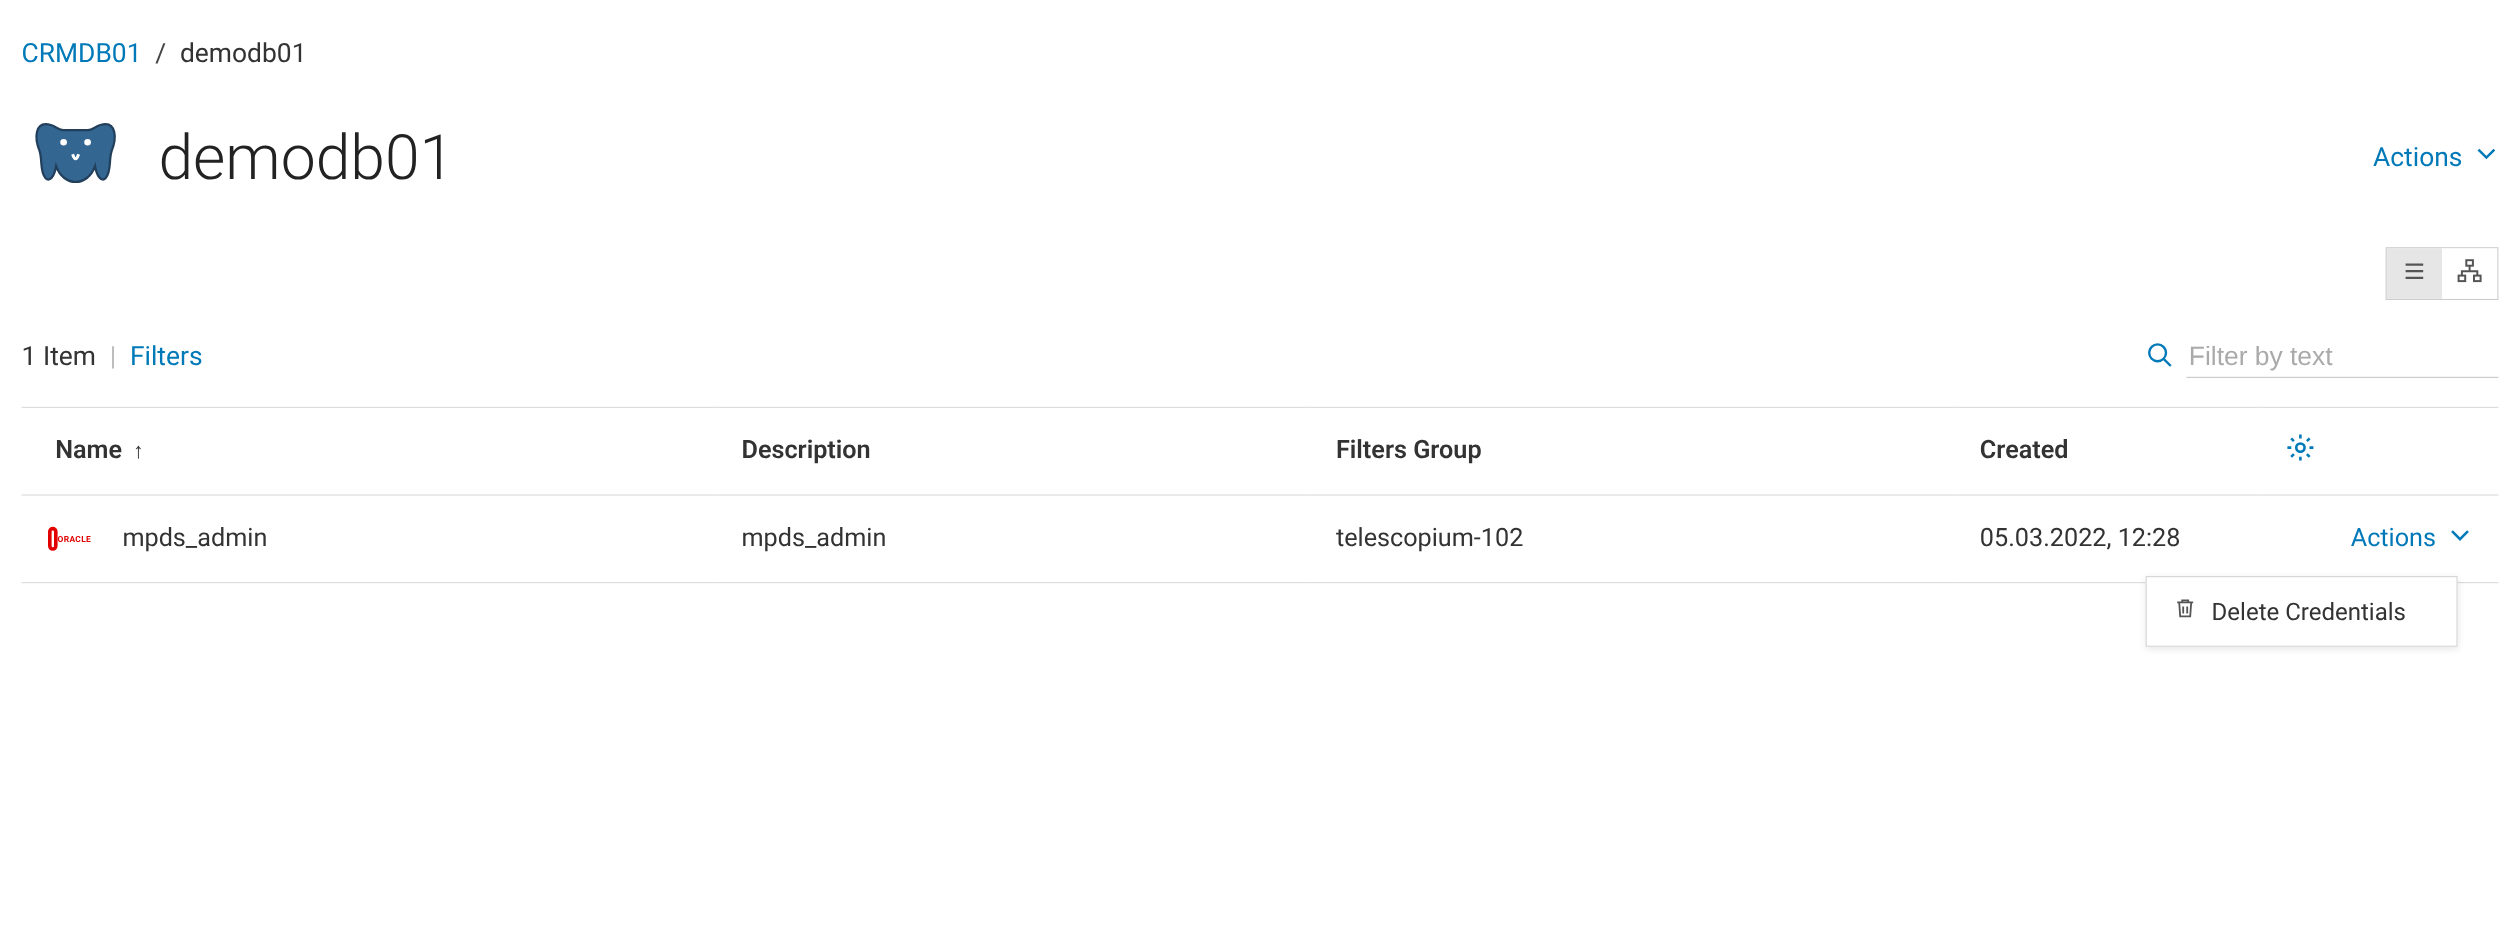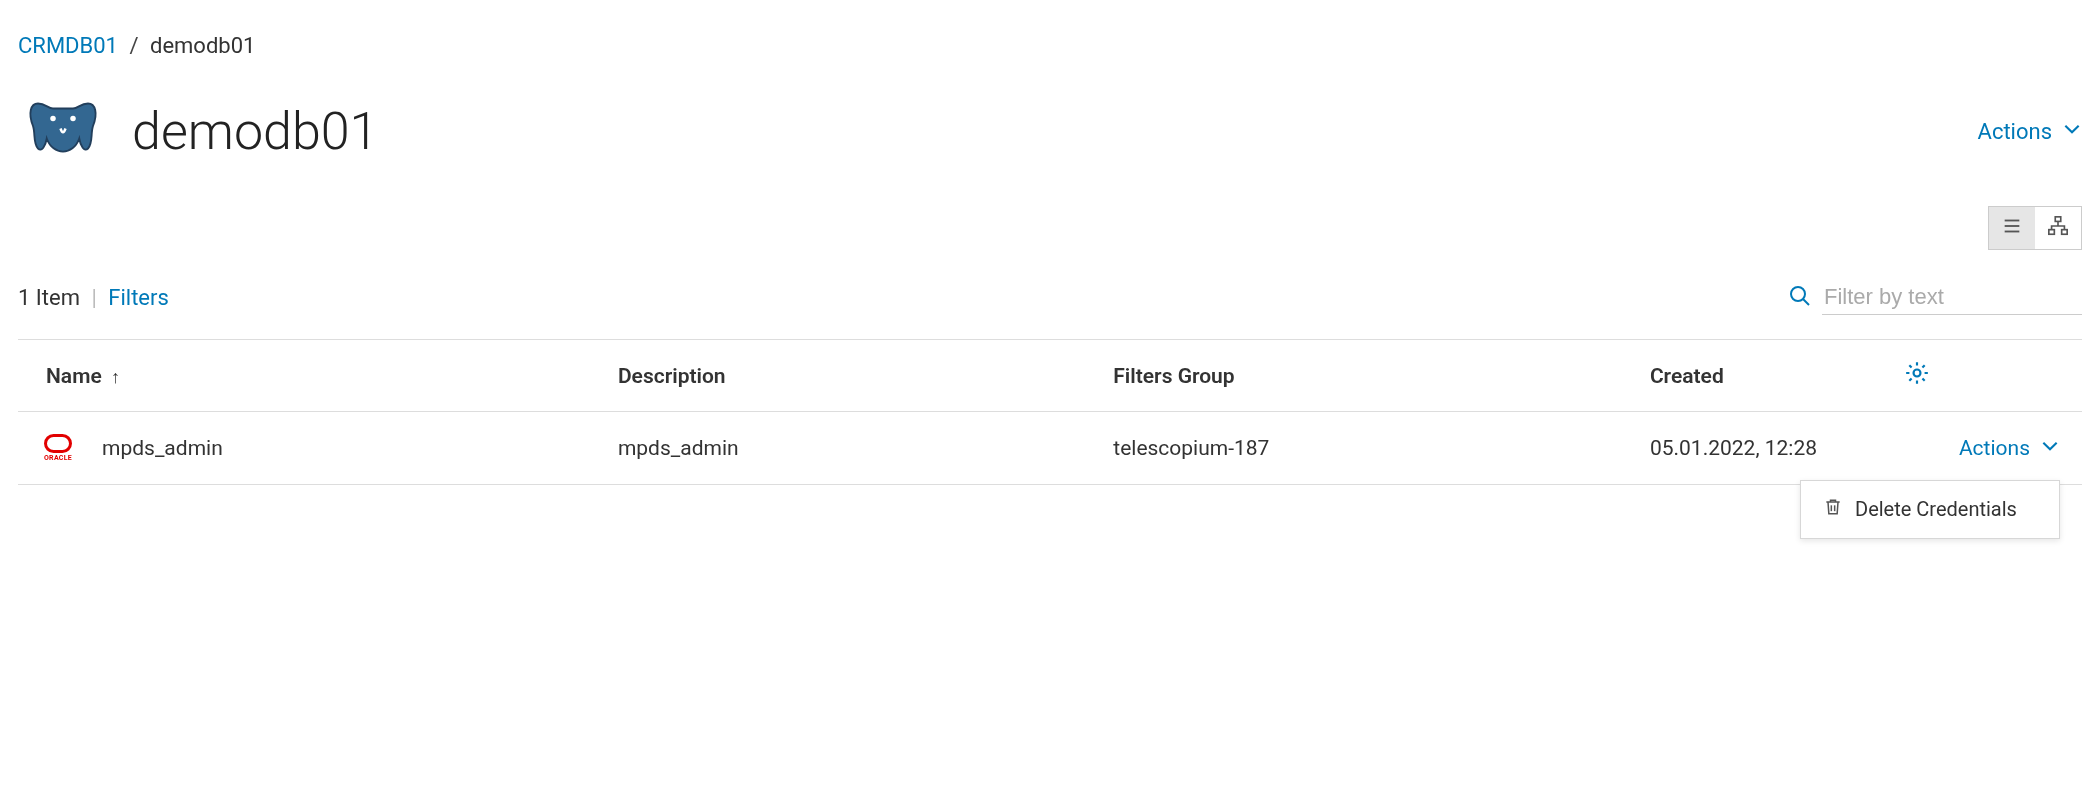--- a/index.html
+++ b/index.html
@@ -177,21 +177,21 @@
   .settings-cell svg { color:#0079b8; }
   .name-cell {
     display:flex;
     align-items:center;
   }
   .oracle-icon {
     width:36px;
     height:28px;
     margin-right: 26px;
     display:flex;
-    flex-direction:column;
+    flex-direction:row;
     align-items:center;
     justify-content:center;
   }
   .oracle-ring {
     width:28px;
     height:20px;
     border:3px solid #e20000;
     border-radius: 12px;
   }
   .oracle-text {
@@ -209,21 +209,21 @@
     justify-content:flex-end;
     cursor:pointer;
     white-space:nowrap;
   }
   .row-actions .chev { margin-left:10px; }
   .dropdown-wrap {
     position:relative;
   }
   .dropdown-menu {
     position:absolute;
-    right:0;
+    right:12px;
     top: 44px;
     background:#fff;
     border:1px solid #d7d7d7;
     box-shadow: 0 2px 6px rgba(0,0,0,0.1);
     min-width: 260px;
     z-index:10;
   }
   .dropdown-item {
     padding: 16px 22px;
     font-size: 20px;
@@ -346,22 +346,22 @@
         <td>
           <div class="name-cell">
             <div class="oracle-icon">
               <div class="oracle-ring"></div>
               <div class="oracle-text">ORACLE</div>
             </div>
             <span>mpds_admin</span>
           </div>
         </td>
         <td>mpds_admin</td>
-        <td>telescopium-187</td>
-        <td>05.01.2022, 12:28</td>
+        <td>telescopium-102</td>
+        <td>05.03.2022, 12:28</td>
         <td class="col-actions">
           <div class="dropdown-wrap">
             <div class="row-actions">
               <span>Actions</span>
               <span class="chev">
                 <svg width="20" height="20" viewBox="0 0 24 24">
                     <path fill="none" stroke="#0079b8" stroke-width="2.5" d="M4 8 L12 16 L20 8"></path>
                   </svg>
               </span>
             </div>

